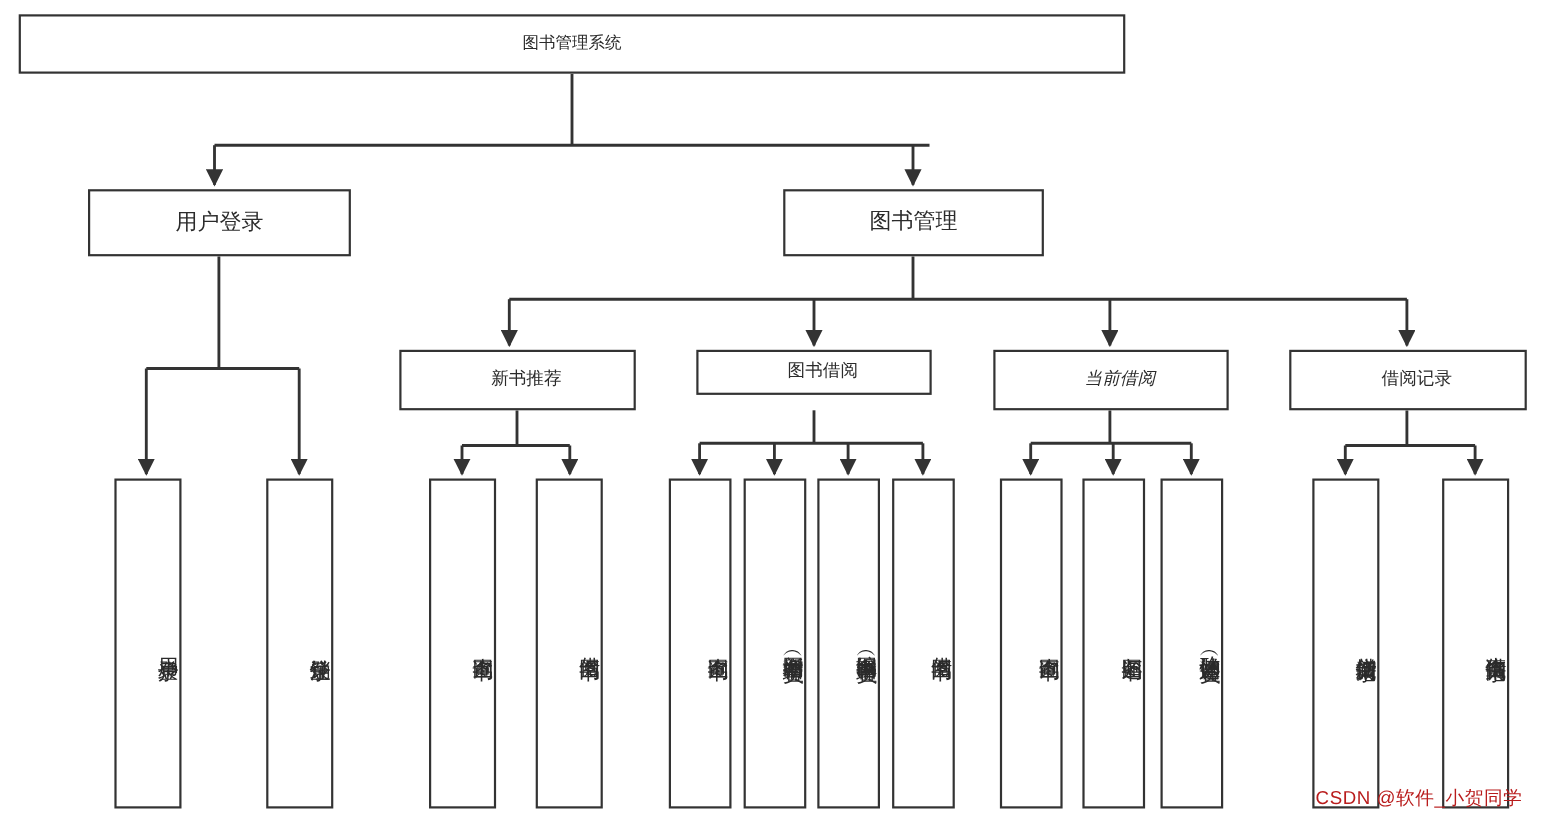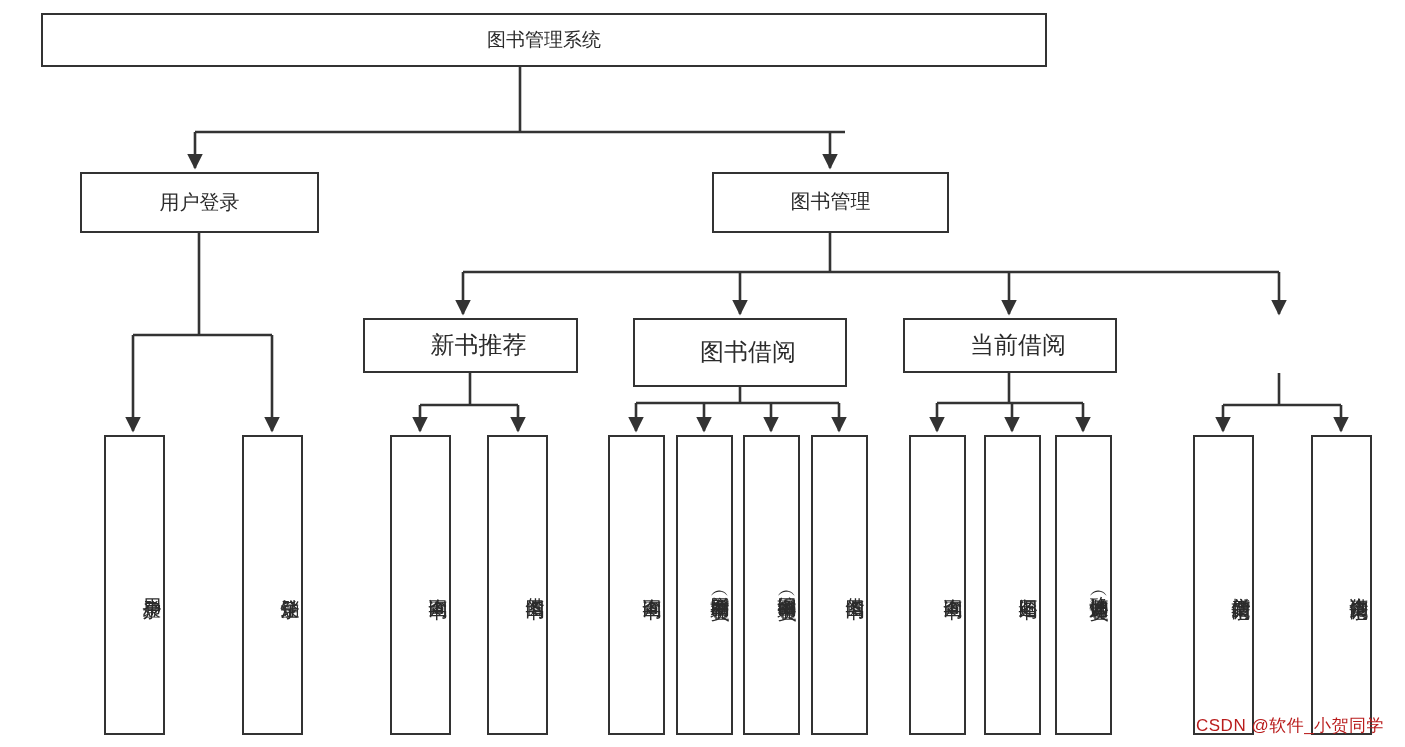--- a/index.html
+++ b/index.html
@@ -31,28 +31,27 @@
     border: 2px solid #333333;
     background: #ffffff;
     color: #2b2b2b;
     display: flex;
     align-items: center;
     justify-content: center;
     text-align: center;
     line-height: 1.18;
   }
   .node.level-0 {
-    font-size: 19px;
-    margin-left: 24px;
+    font-size: 15px;
   }
   .node.level-1 {
     font-size: 20px;
   }
   .node.level-2 {
-    font-size: 24px;
+    font-size: 16px;
     padding-left: 16px;
   }
   .node.leaf {
     font-size: 19px;
     writing-mode: vertical-rl;
     text-orientation: upright;
     letter-spacing: 1px;
     padding: 6px 0;
     align-items: flex-start;
     justify-content: center;
@@ -130,25 +129,28 @@
   <div class="node level-1" style="left:80px; top:172px; width:239px; height:61px;">
     <span class="label">用户登录</span>
   </div>
   <div class="node level-1" style="left:712px; top:172px; width:237px; height:61px;font-family:Liberation Mono, monospace;">
     <span class="label">图书管理</span>
   </div>
 
   <div class="node level-2" style="left:363px; top:318px; width:215px; height:55px;">
     <span class="label">新书推荐</span>
   </div>
-  <div class="node level-2" style="left:633px; top:318px; width:214px; height:69px;">
+  <div class="node level-2" style="left:633px; top:318px; width:214px; height:41px;">
     <span class="label">图书借阅</span>
   </div>
-  <div class="node level-2" style="left:903px; top:318px; width:214px; height:55px;">
+  <div class="node level-2" style="left:903px; top:318px; width:214px; height:55px;font-style:italic;">
     <span class="label">当前借阅</span>
+  </div>
+  <div class="node level-2" style="left:1172px; top:318px; width:216px; height:55px;">
+    <span class="label">借阅记录</span>
   </div>
 
   <div class="node leaf" style="left:104px; top:435px; width:61px; height:300px;">
     <span class="label">用户登录</span>
   </div>
   <div class="node leaf" style="left:242px; top:435px; width:61px; height:300px;">
     <span class="label">注销登录</span>
   </div>
   <div class="node leaf" style="left:390px; top:435px; width:61px; height:300px;">
     <span class="label">查询图书</span>

